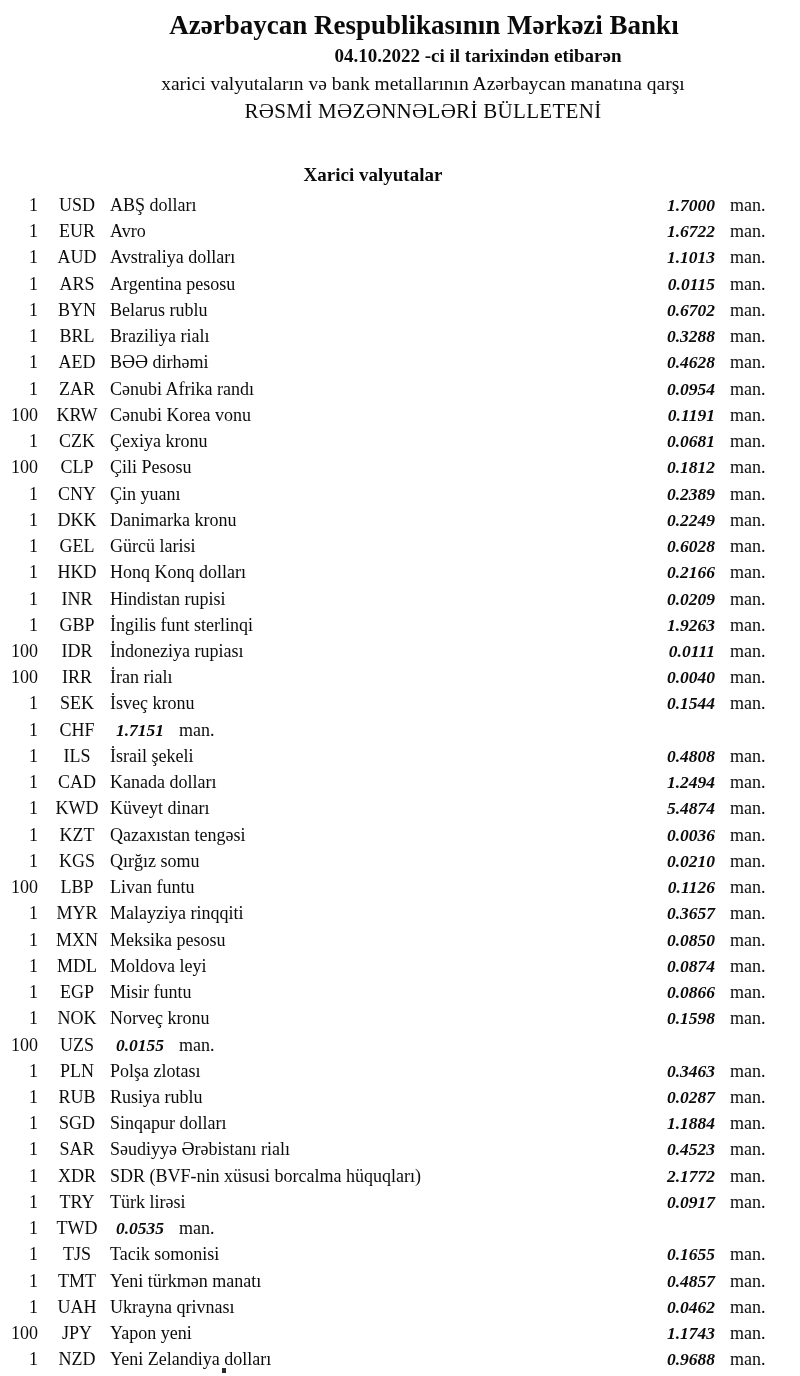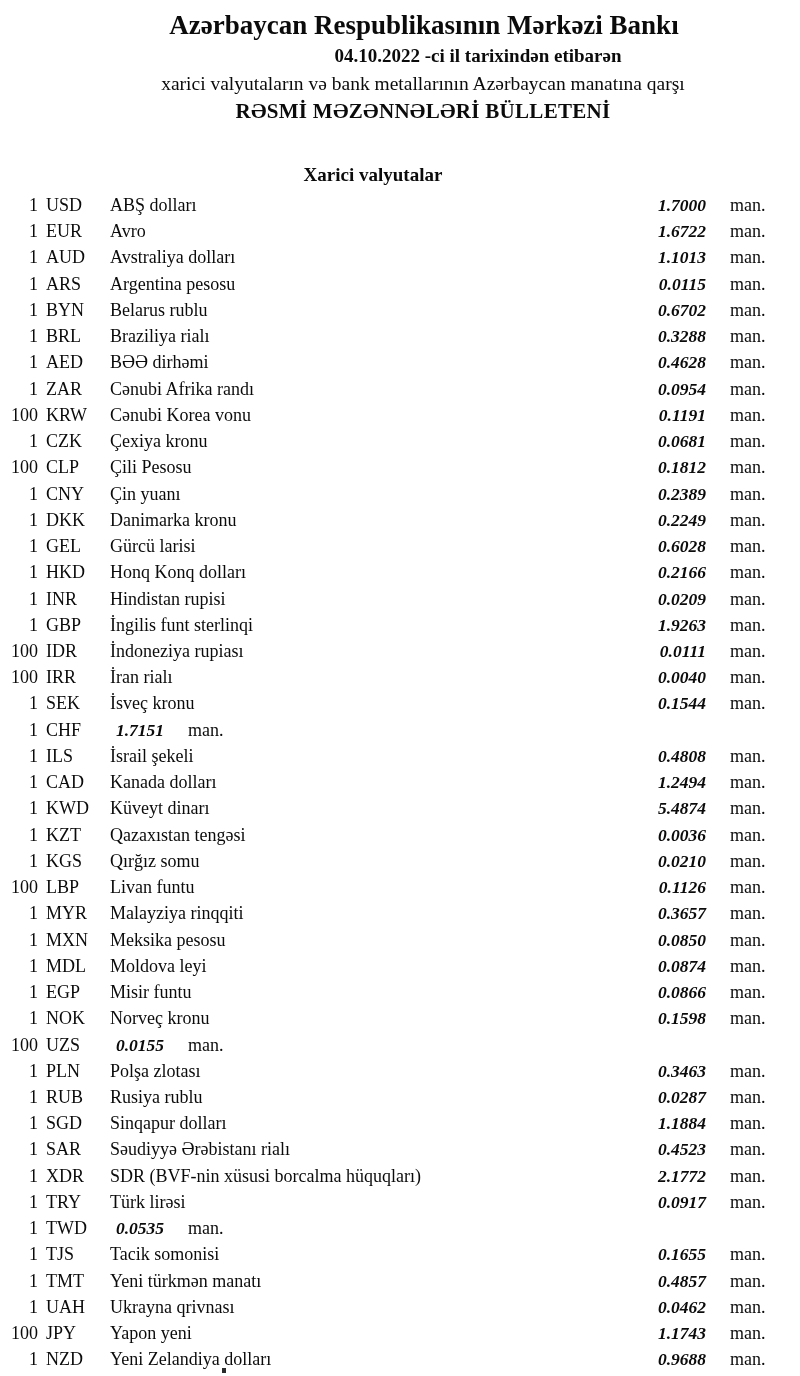--- a/index.html
+++ b/index.html
@@ -31,21 +31,21 @@
   .subject-line {
     padding-left: 32px;
     font-size: 19.5px;
     font-weight: normal;
     line-height: 29px;
     white-space: nowrap;
   }
   .bulletin-title {
     padding-left: 32px;
     font-size: 21px;
-    font-weight: bold;
+    font-weight: normal;
     line-height: 27px;
     letter-spacing: 0.3px;
     white-space: nowrap;
   }
   .section-title {
     position: absolute;
     top: 161px;
     left: 0;
     width: 704px;
     margin: 0;
@@ -65,31 +65,31 @@
   .row {
     display: flex;
     height: 26.24px;
     line-height: 26.3px;
     font-size: 18px;
     padding-right: 30px;
     box-sizing: border-box;
     white-space: nowrap;
   }
   .qty  { flex: none; width: 38px; text-align: right; }
-  .code { flex: none; width: 62px; margin-left: 8px; text-align: left; }
+  .code { flex: none; width: 62px; margin-left: 8px; text-align: center; }
   .name { flex: 1 1 auto; margin-left: 2px; overflow: hidden; }
   .rate {
     flex: none;
     min-width: 56px;
     text-align: right;
     font-weight: bold;
     font-style: italic;
     font-size: 17.5px;
   }
-  .unit { flex: none; width: 40px; margin-left: 24px; }
+  .unit { flex: none; width: 40px; margin-left: 15px; }
   .speck {
     position: absolute;
     left: 222px;
     top: 1368px;
     width: 4px;
     height: 5px;
     background: #2a2a2a;
   }
 </style>
 </head>

